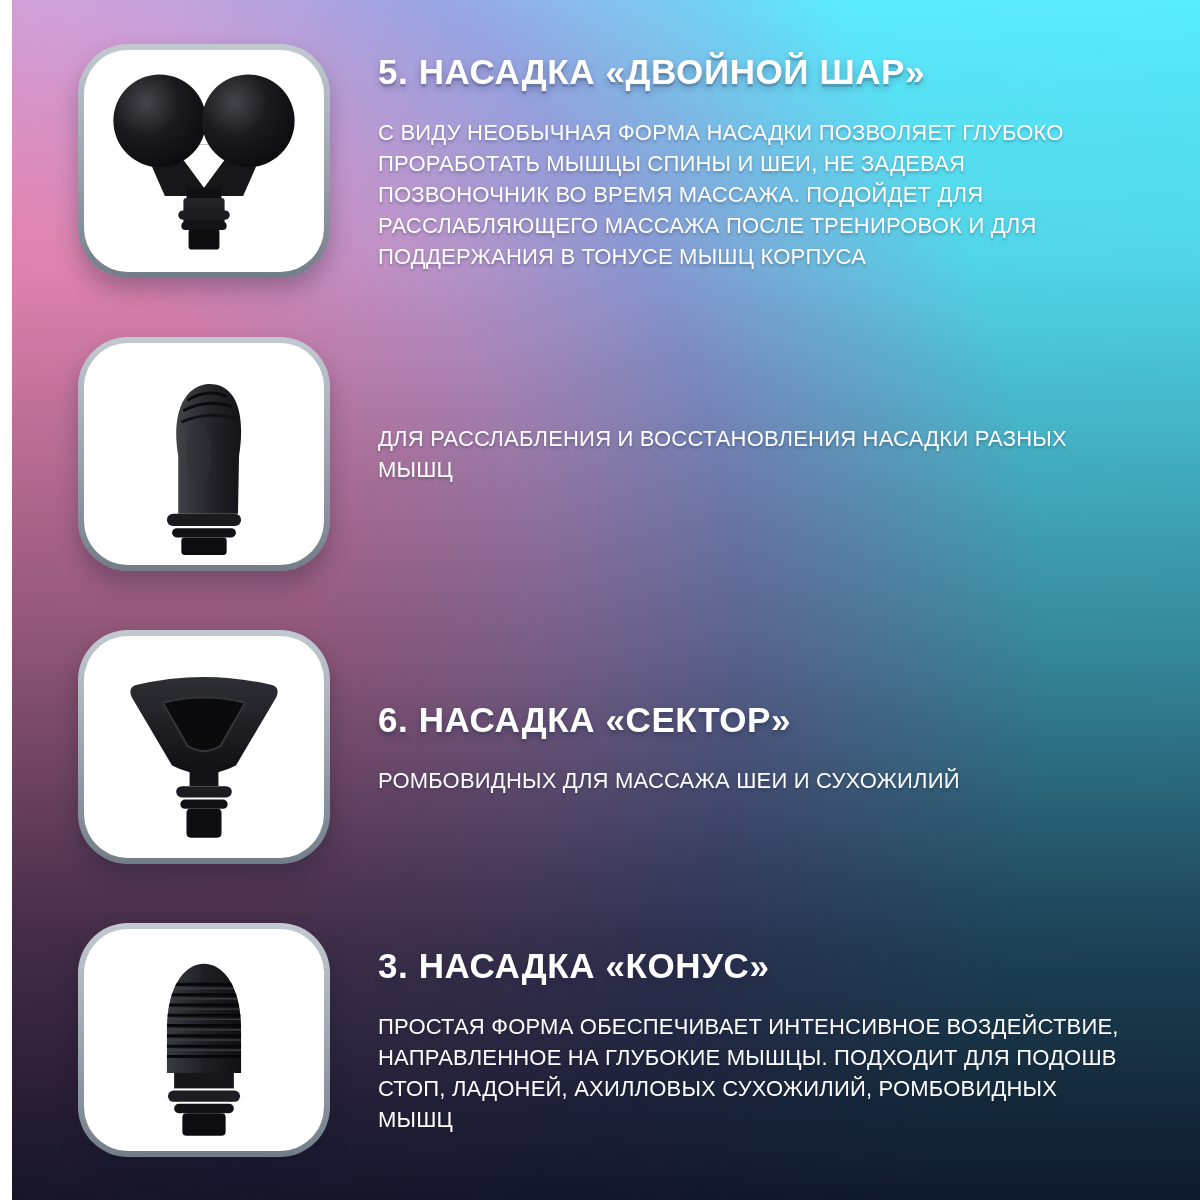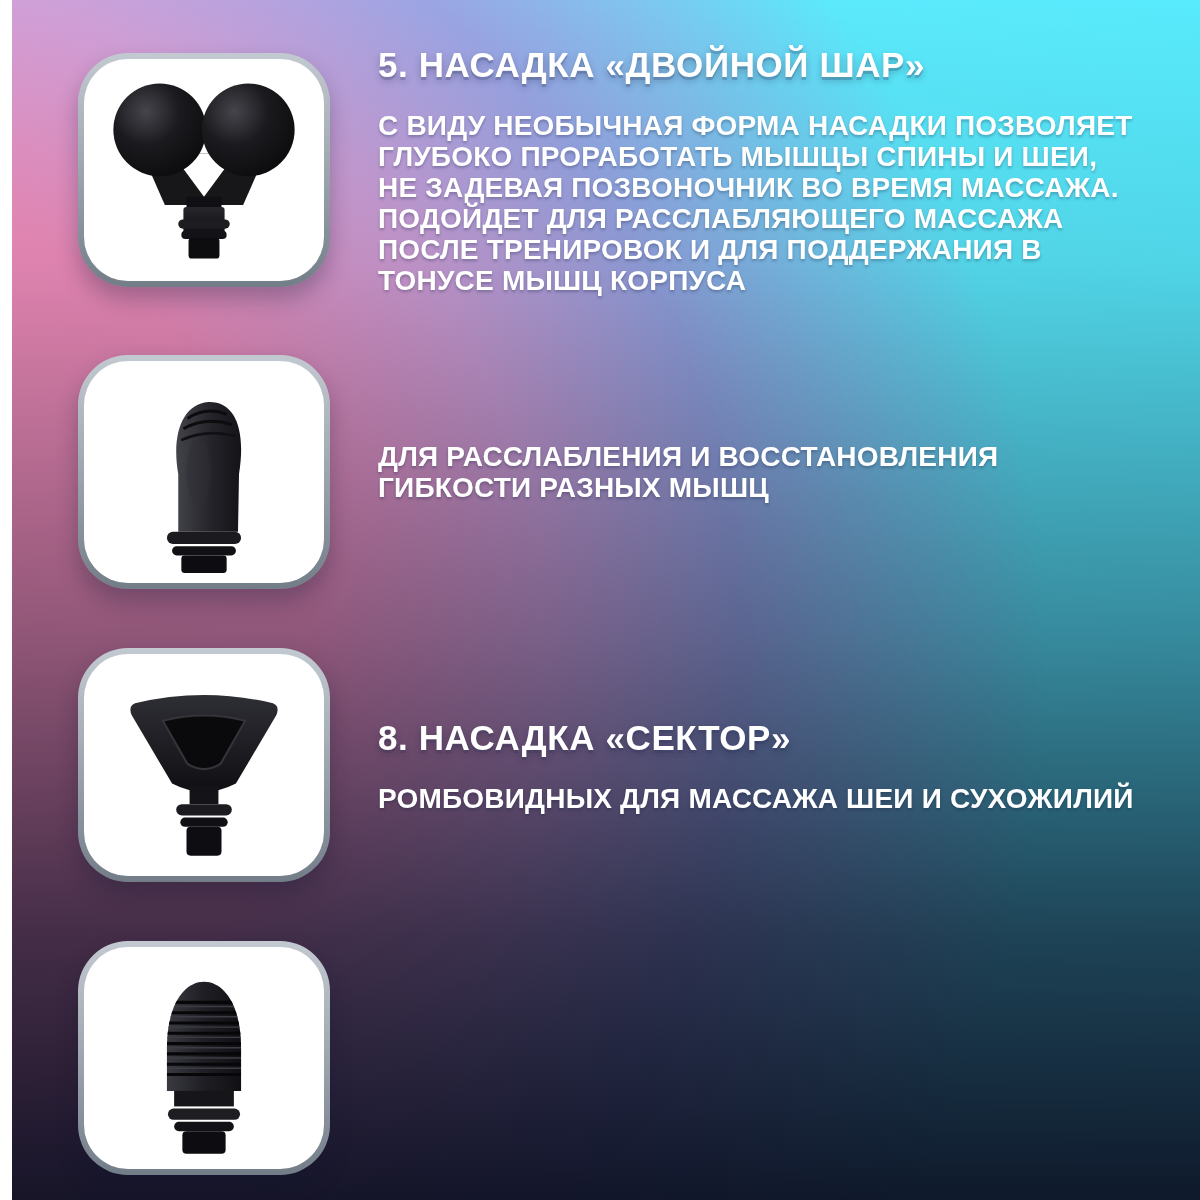--- a/index.html
+++ b/index.html
@@ -51,22 +51,22 @@
     margin:0 0 24px 0;
     font-size:35px;line-height:42px;
     font-weight:900;
     color:#ffffff;
     letter-spacing:0.6px;
     text-shadow:0 3px 0 rgba(40,50,90,0.22), 0 4px 7px rgba(20,25,50,0.28);
     white-space:nowrap;
   }
   .desc{
     margin:0;
-    font-size:28px;line-height:31px;
-    font-weight:bold;
+    font-size:22px;line-height:31px;
+    font-weight:normal;
     color:#ffffff;
     letter-spacing:0.2px;
     text-shadow:0 2px 3px rgba(20,30,60,0.30);
   }
 </style>
 </head>
 <body>
 
 <div class="poster">
 
@@ -119,21 +119,21 @@
           <path d="M80 58 Q102 46 127 54" stroke="#0c0c0f" stroke-width="3" fill="none"></path>
           <path d="M78 69 Q103 58 130 65" stroke="#111115" stroke-width="2.5" fill="none"></path>
           <ellipse cx="95" cy="100" rx="12" ry="32" fill="#2e2e35" opacity="0.45"></ellipse>
           <rect x="64" y="158" width="72" height="12" rx="6" fill="#1a1a1f"></rect>
           <rect x="69" y="172" width="62" height="9" rx="4.5" fill="#101015"></rect>
           <rect x="78" y="181" width="44" height="17" rx="3" fill="#0d0d11"></rect>
         </svg>
       </div>
     </div>
     <div class="txt">
-      <p class="desc">ДЛЯ РАССЛАБЛЕНИЯ И ВОССТАНОВЛЕНИЯ ГИБКОСТИ РАЗНЫХ МЫШЦ</p>
+      <p class="desc">ДЛЯ РАССЛАБЛЕНИЯ И ВОССТАНОВЛЕНИЯ НАСАДКИ РАЗНЫХ МЫШЦ</p>
     </div>
   </section>
 
   <section class="row">
     <div class="card">
       <div class="card-inner">
         <svg width="206" height="206" viewBox="0 0 200 200">
           <defs>
             <linearGradient id="scg" x1="0" y1="0" x2="0" y2="1">
               <stop offset="0" stop-color="#2e2e35"></stop>
@@ -143,21 +143,21 @@
           <path d="M33 40 Q100 24 167 40 Q174 43 170 52 L131 118 Q100 134 69 118 L30 52 Q26 43 33 40 Z" fill="url(#scg)"></path>
           <path d="M60 57 Q100 47 140 57 L116 99 Q100 109 84 99 Z" fill="#0a0a0d" stroke="#34343b" stroke-width="2"></path>
           <rect x="86" y="120" width="28" height="18" fill="#141418"></rect>
           <rect x="73" y="138" width="54" height="11" rx="5.5" fill="#1b1b20"></rect>
           <rect x="77" y="151" width="46" height="9" rx="4.5" fill="#101014"></rect>
           <rect x="83" y="160" width="34" height="28" rx="4" fill="#0e0e12"></rect>
         </svg>
       </div>
     </div>
     <div class="txt">
-      <h2 class="title">8. НАСАДКА «СЕКТОР»</h2>
+      <h2 class="title">6. НАСАДКА «СЕКТОР»</h2>
       <p class="desc">РОМБОВИДНЫХ ДЛЯ МАССАЖА ШЕИ И СУХОЖИЛИЙ</p>
     </div>
   </section>
 
   <section class="row">
     <div class="card">
       <div class="card-inner">
         <svg width="206" height="206" viewBox="0 0 200 200">
           <defs>
             <linearGradient id="cng" x1="0" y1="0" x2="1" y2="0">
@@ -187,15 +187,19 @@
             <path d="M50 100 H150" stroke="#3c3c44" stroke-width="1.4"></path>
             <path d="M50 110 H150" stroke="#3c3c44" stroke-width="1.4"></path>
           </g>
           <rect x="71" y="132" width="58" height="15" fill="#16161a"></rect>
           <rect x="65" y="149" width="70" height="11" rx="5.5" fill="#1d1d22"></rect>
           <rect x="71" y="162" width="58" height="9" rx="4.5" fill="#111116"></rect>
           <rect x="79" y="171" width="42" height="22" rx="4" fill="#0d0d11"></rect>
         </svg>
       </div>
     </div>
+    <div class="txt">
+      <h2 class="title">3. НАСАДКА «КОНУС»</h2>
+      <p class="desc">ПРОСТАЯ ФОРМА ОБЕСПЕЧИВАЕТ ИНТЕНСИВНОЕ ВОЗДЕЙСТВИЕ, НАПРАВЛЕННОЕ НА ГЛУБОКИЕ МЫШЦЫ. ПОДХОДИТ ДЛЯ ПОДОШВ СТОП, ЛАДОНЕЙ, АХИЛЛОВЫХ СУХОЖИЛИЙ, РОМБОВИДНЫХ МЫШЦ</p>
+    </div>
   </section>
 
 </div>
 
 </body></html>

